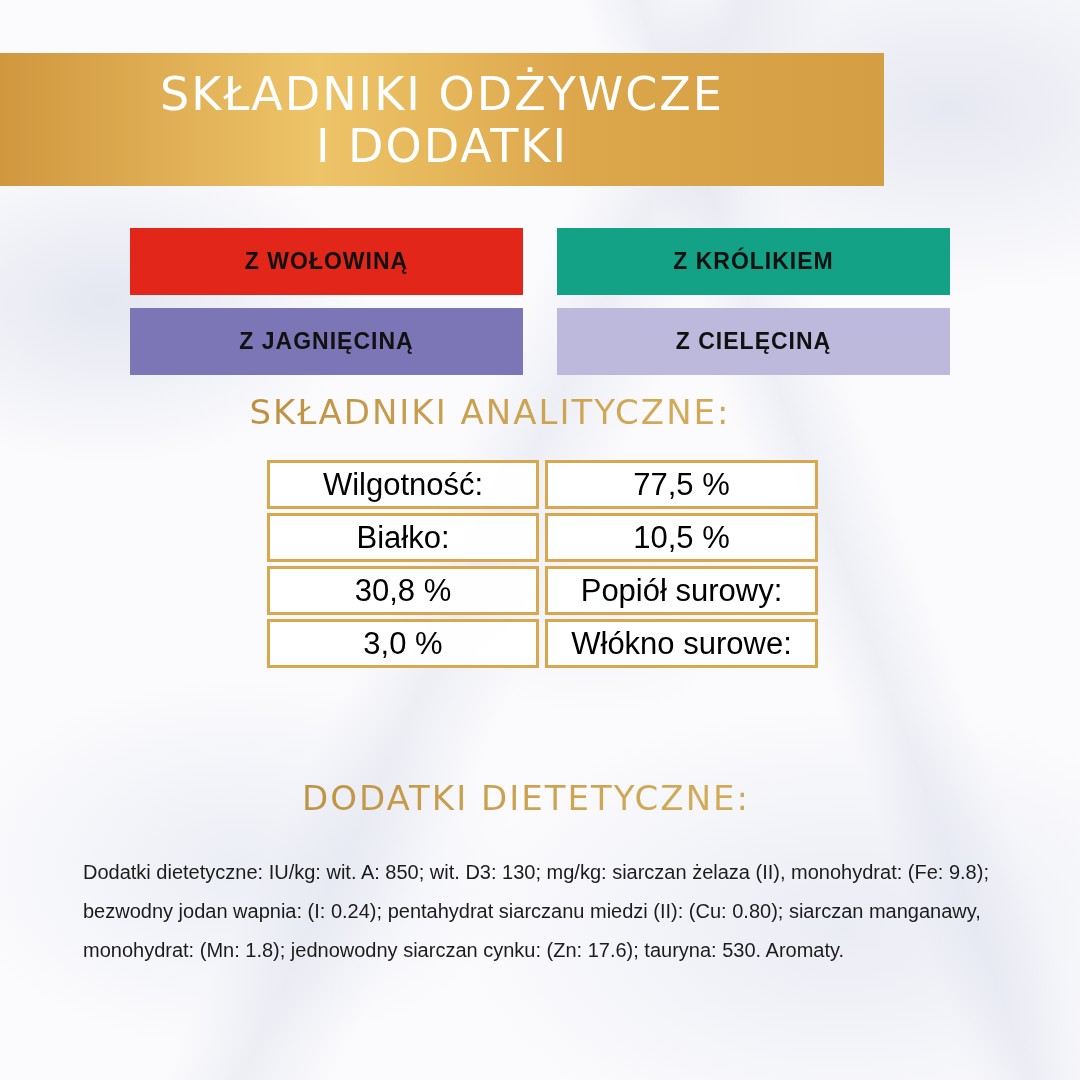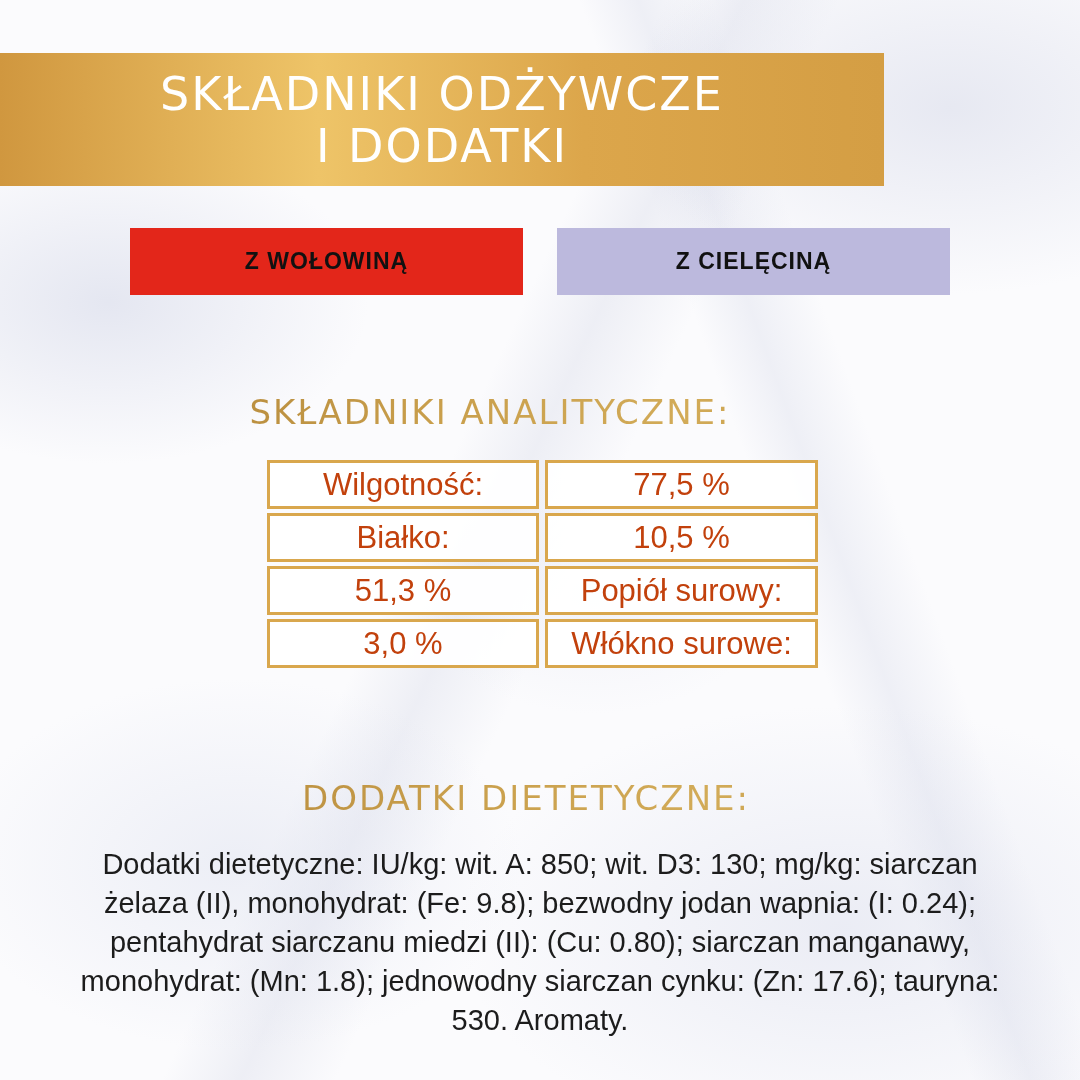--- a/index.html
+++ b/index.html
@@ -62,51 +62,53 @@
   .heading-dietary{top:778px;padding-left:36px;}
   
   .atable{
     position:absolute;left:267px;top:460px;
     display:grid;grid-template-columns:272px 273px;column-gap:6px;row-gap:4px;
   }
   .cell{
     box-sizing:border-box;height:49px;
     border:3px solid #d9a74d;background:rgba(255,255,255,.93);
     display:flex;align-items:center;justify-content:center;
-    font-size:31px;color:#c2410c;white-space:nowrap;
+    font-size:31px;color:#000000;white-space:nowrap;
   }
   
   .dietary-text{
-    position:absolute;left:75px;top:845px;width:930px;margin:0;
-    font-size:29px;line-height:39px;text-align:center;color:#1c1c1c;
+    position:absolute;left:75px;top:845px;width:930px;margin:8px;
+    font-size:20px;line-height:39px;text-align:left;color:#1c1c1c;
   }
 </style>
 </head>
 <body>
 
 <div class="canvas">
 
   <header class="banner">
     <div class="banner-line">SKŁADNIKI ODŻYWCZE</div>
     <div class="banner-line">I DODATKI</div>
   </header>
 
   <section class="variants">
     <div class="variant" style="background: rgb(227, 38, 26);">Z WOŁOWINĄ</div>
+    <div class="variant" style="background: rgb(20, 162, 135);">Z KRÓLIKIEM</div>
+    <div class="variant" style="background: rgb(125, 118, 182);">Z JAGNIĘCINĄ</div>
     <div class="variant" style="background: rgb(188, 185, 221);">Z CIELĘCINĄ</div>
   </section>
 
   <h2 class="gold-heading heading-analytical">SKŁADNIKI ANALITYCZNE:</h2>
 
   <section class="atable">
     <div class="cell">Wilgotność:</div>
     <div class="cell">77,5 %</div>
     <div class="cell">Białko:</div>
     <div class="cell">10,5 %</div>
-    <div class="cell">51,3 %</div>
+    <div class="cell">30,8 %</div>
     <div class="cell">Popiół surowy:</div>
     <div class="cell">3,0 %</div>
     <div class="cell">Włókno surowe:</div>
   </section>
 
   <h2 class="gold-heading heading-dietary">DODATKI DIETETYCZNE:</h2>
 
   <p class="dietary-text">Dodatki dietetyczne: IU/kg: wit. A: 850; wit. D3: 130; mg/kg: siarczan żelaza (II), monohydrat: (Fe: 9.8); bezwodny jodan wapnia: (I: 0.24); pentahydrat siarczanu miedzi (II): (Cu: 0.80); siarczan manganawy, monohydrat: (Mn: 1.8); jednowodny siarczan cynku: (Zn: 17.6); tauryna: 530. Aromaty.</p>
 
 </div>

